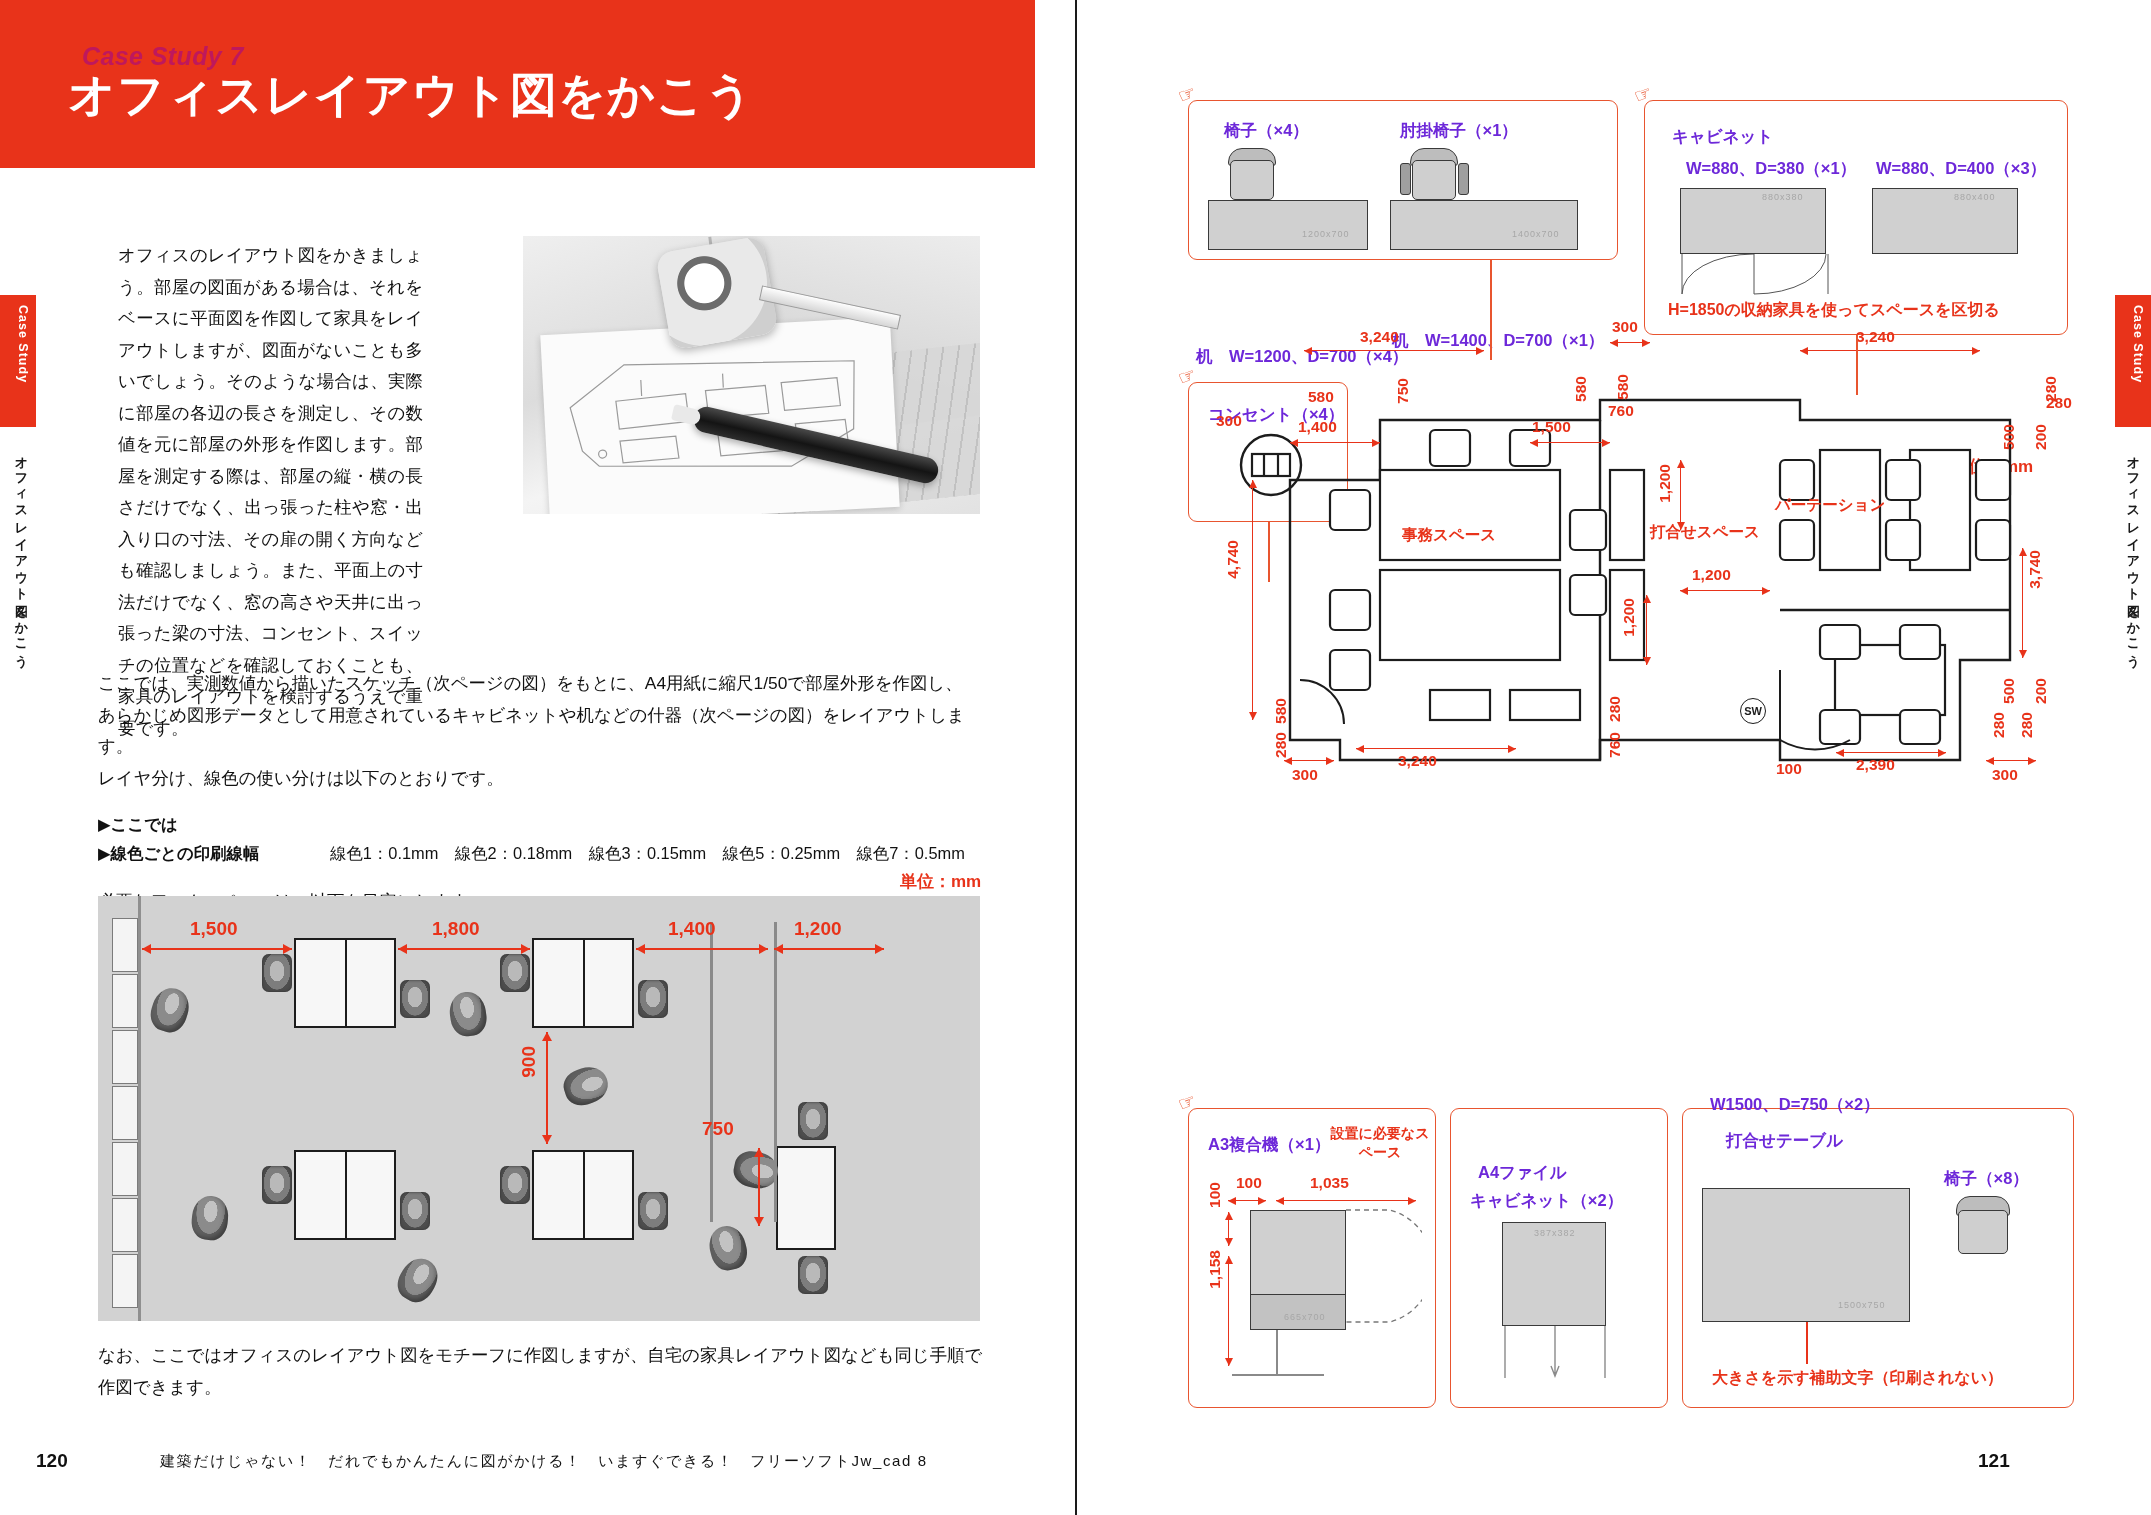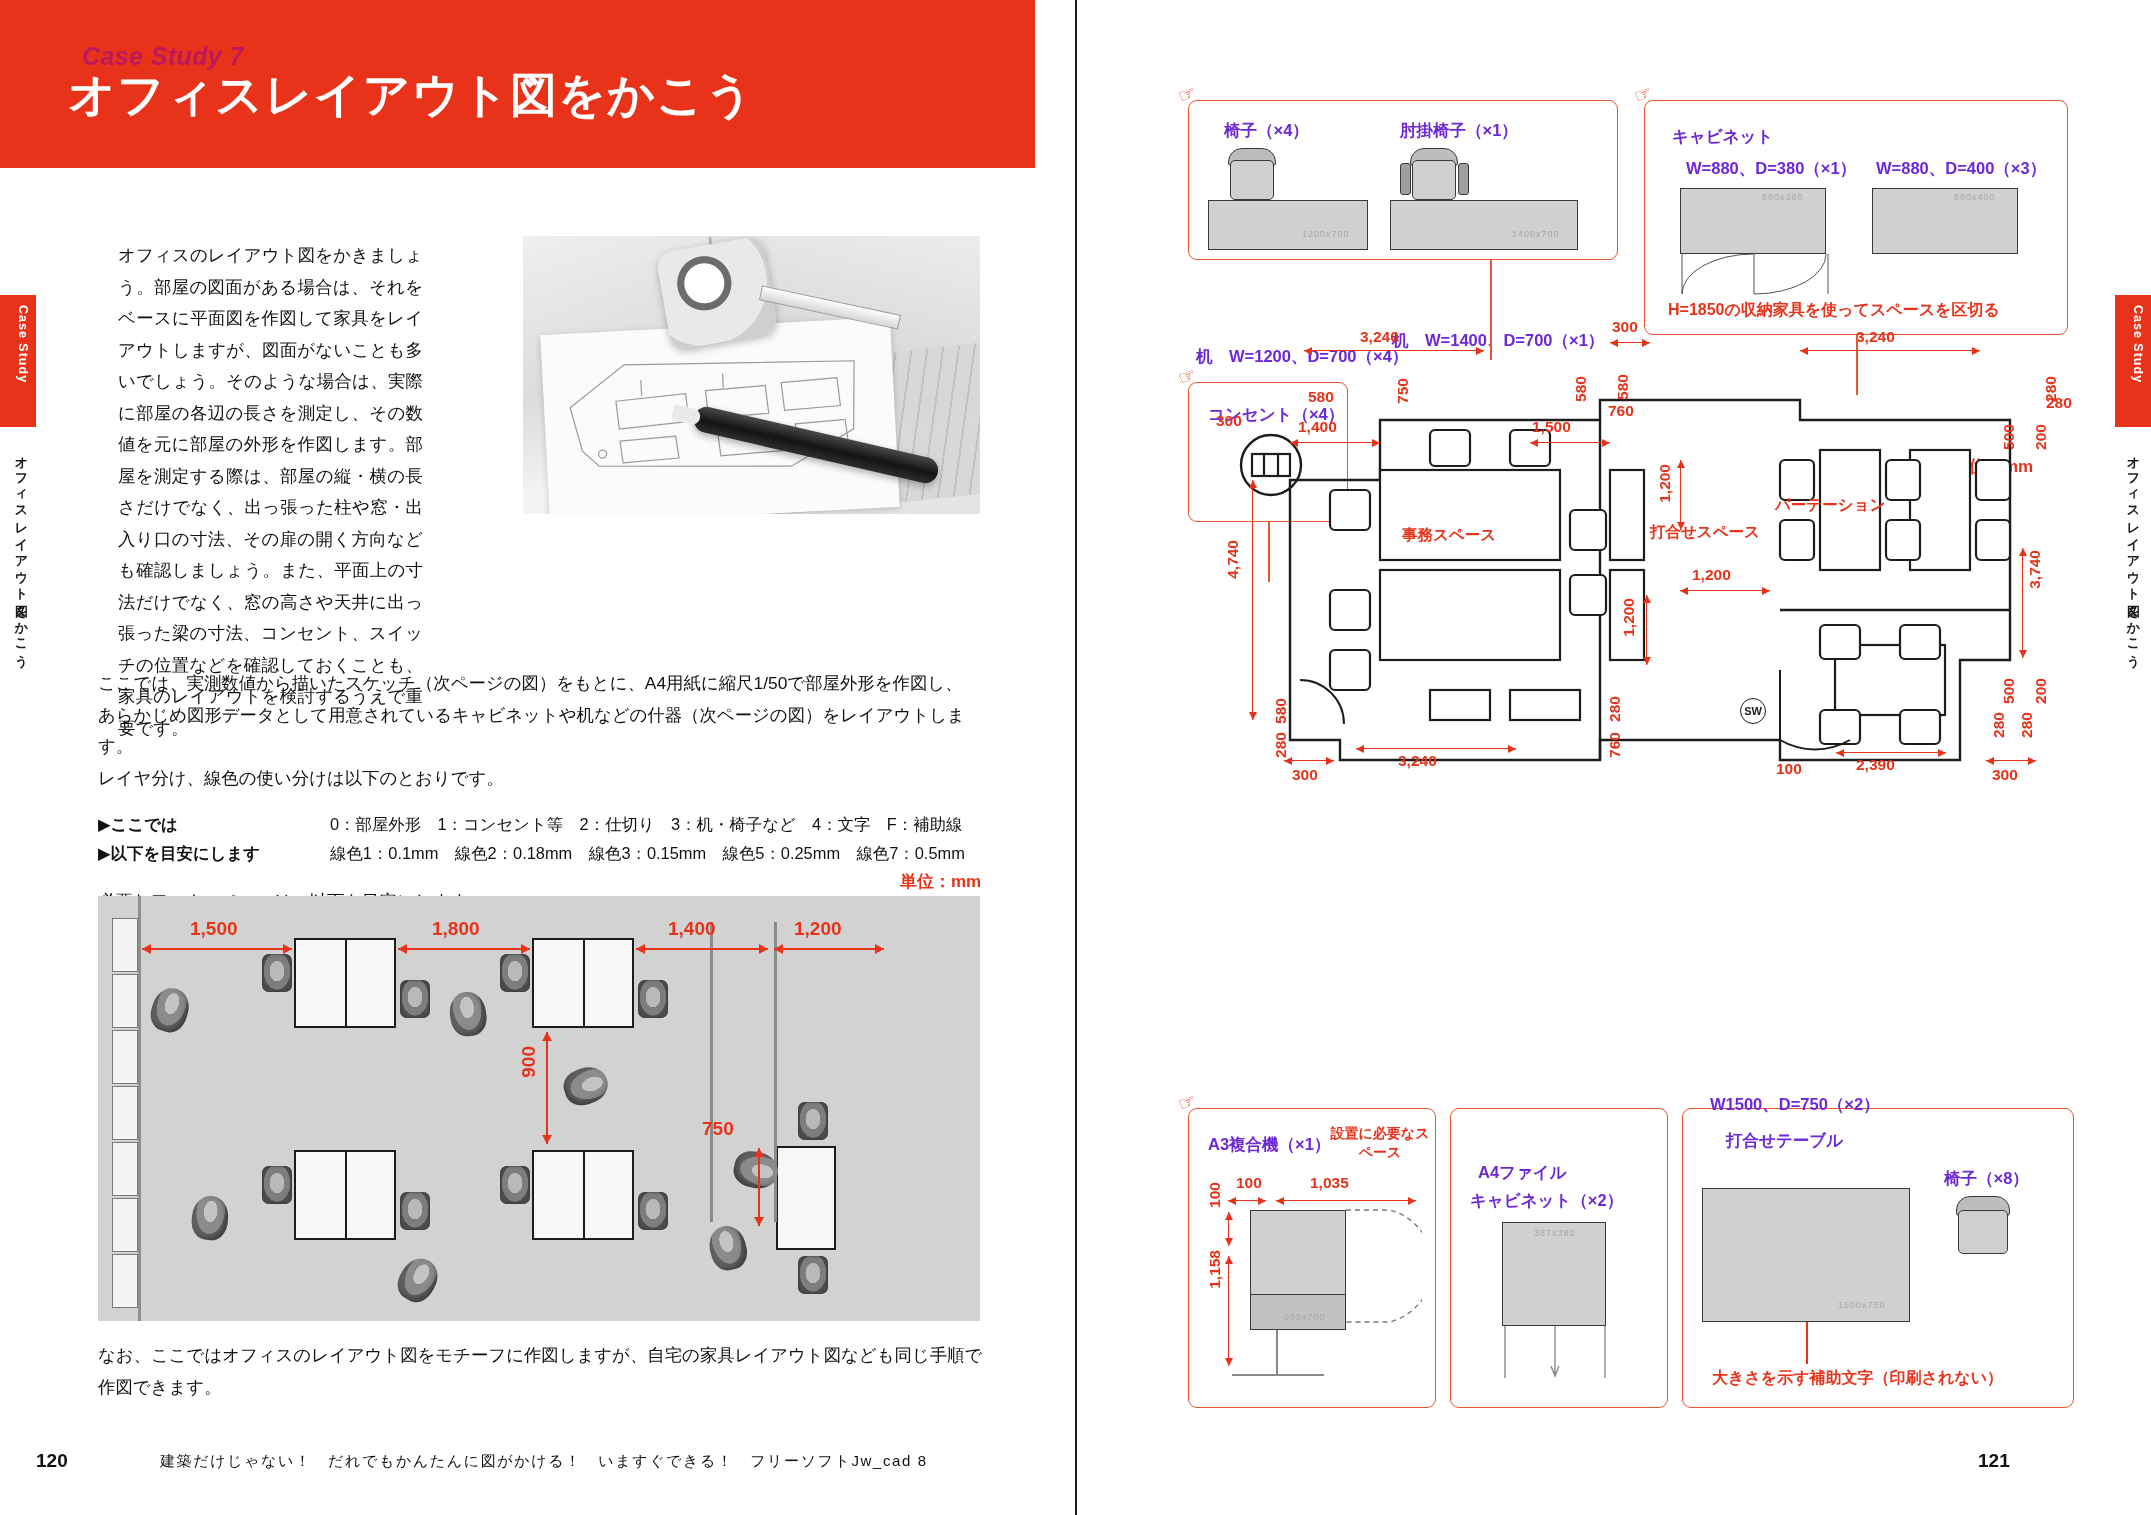--- a/index.html
+++ b/index.html
@@ -272,24 +272,23 @@
     <div class="pen"></div>
   </div>
 
   <div class="body-wide">
     <p>ここでは、実測数値から描いたスケッチ（次ページの図）をもとに、A4用紙に縮尺1/50で部屋外形を作図し、</p>
     <p>あらかじめ図形データとして用意されているキャビネットや机などの什器（次ページの図）をレイアウトします。</p>
     <p>レイヤ分け、線色の使い分けは以下のとおりです。</p>
     <div style="height:16px"></div>
     <div class="spec-row">
       <span class="spec-key">▶ここでは</span>
-      <span class="spec-val">0：部屋外形　1：コンセント等　2：仕切り　3：机・椅子など　4：文字　F：補助線</span>
     </div>
     <div class="spec-row">
-      <span class="spec-key">▶以下を目安にします</span>
+      <span class="spec-key">▶線色ごとの印刷線幅</span>
       <span class="spec-val">線色1：0.1mm　線色2：0.18mm　線色3：0.15mm　線色5：0.25mm　線色7：0.5mm</span>
     </div>
     <div style="height:18px"></div>
     <p>必要なワークスペースは、以下を目安にします。</p>
   </div>
 
   <div class="ws-unit">単位：mm</div>
 
   <div class="ws-fig">
     <div class="ws-wall"></div>

